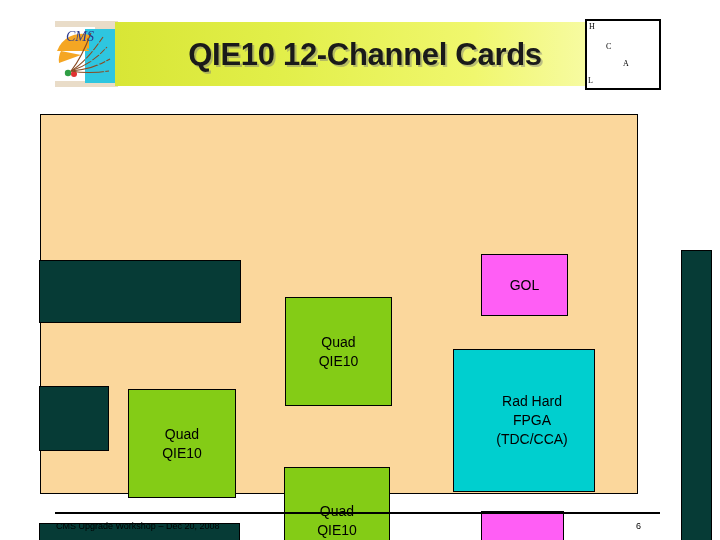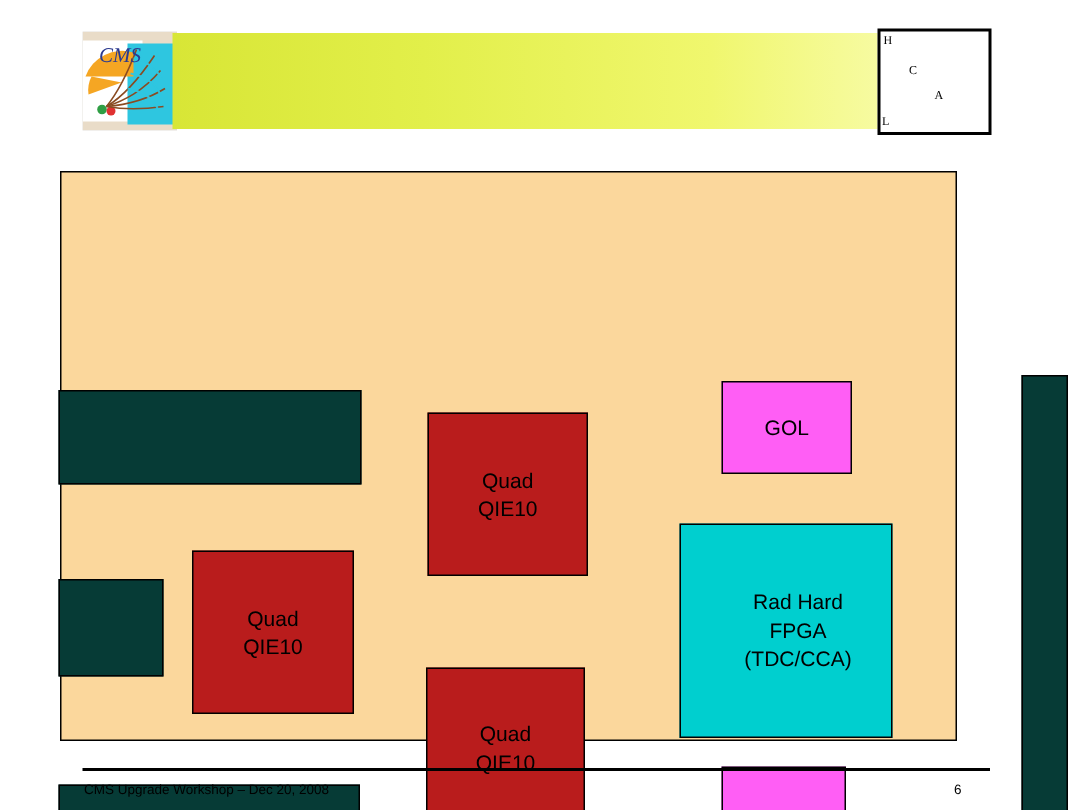--- a/index.html
+++ b/index.html
@@ -112,21 +112,21 @@
     box-sizing: border-box;
     display: flex;
     align-items: center;
     justify-content: center;
     text-align: center;
     font-size: 14px;
     color: #000000;
     line-height: 19px;
     white-space: pre-line;
   }
-  .chip-qie  { background: #b91c1c; }
+  .chip-qie  { background: #84cc16; margin-top: 22px; }
   .chip-gol  { background: #ff5ef5; }
   .chip-fpga { background: #00cfcf; padding-left: 16px; }
 
   #chip-qie-1  { left: 244px; top: 160px; width: 107px; height: 109px; }
   #chip-qie-2  { left: 87px;  top: 252px; width: 108px; height: 109px; }
   #chip-qie-3  { left: 243px; top: 330px; width: 106px; height: 107px; }
   #chip-gol-1  { left: 440px; top: 139px; width: 87px;  height: 62px; }
   #chip-gol-2  { left: 440px; top: 396px; width: 83px;  height: 82px; }
   #chip-fpga   { left: 412px; top: 234px; width: 142px; height: 143px; }
 
@@ -182,20 +182,21 @@
       <g stroke="#2ec6e0" stroke-width="1.4" fill="none" opacity="0.95">
         <path d="M34 18 C44 20 50 26 53 32"></path>
         <path d="M32 28 C43 30 49 36 52 42"></path>
         <path d="M30 38 C41 40 47 45 50 51"></path>
       </g>
       <text x="11" y="20" font-family="Liberation Serif, serif" font-size="14" font-style="italic" fill="#2b3a8f">CMS</text>
     </svg>
   </div>
 
   <div id="title-banner"></div>
+  <div id="title-text">QIE10 12-Channel Cards</div>
 
   <div id="hcal-box">
     <span class="hcal-letter" id="hcal-h">H</span>
     <span class="hcal-letter" id="hcal-c">C</span>
     <span class="hcal-letter" id="hcal-a">A</span>
     <span class="hcal-letter" id="hcal-l">L</span>
   </div>
 
   <div id="board-panel">
 

